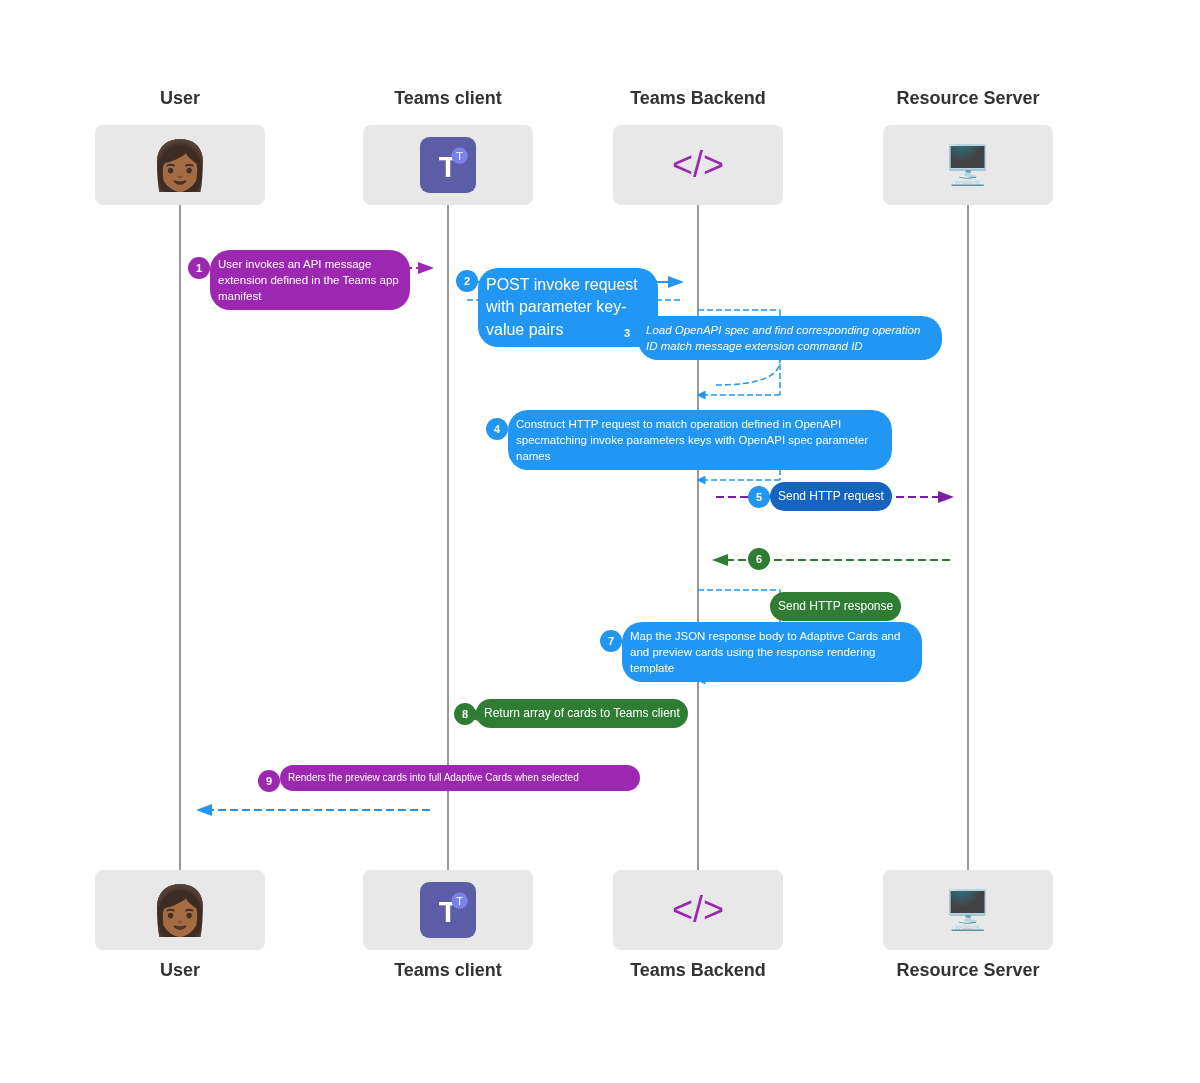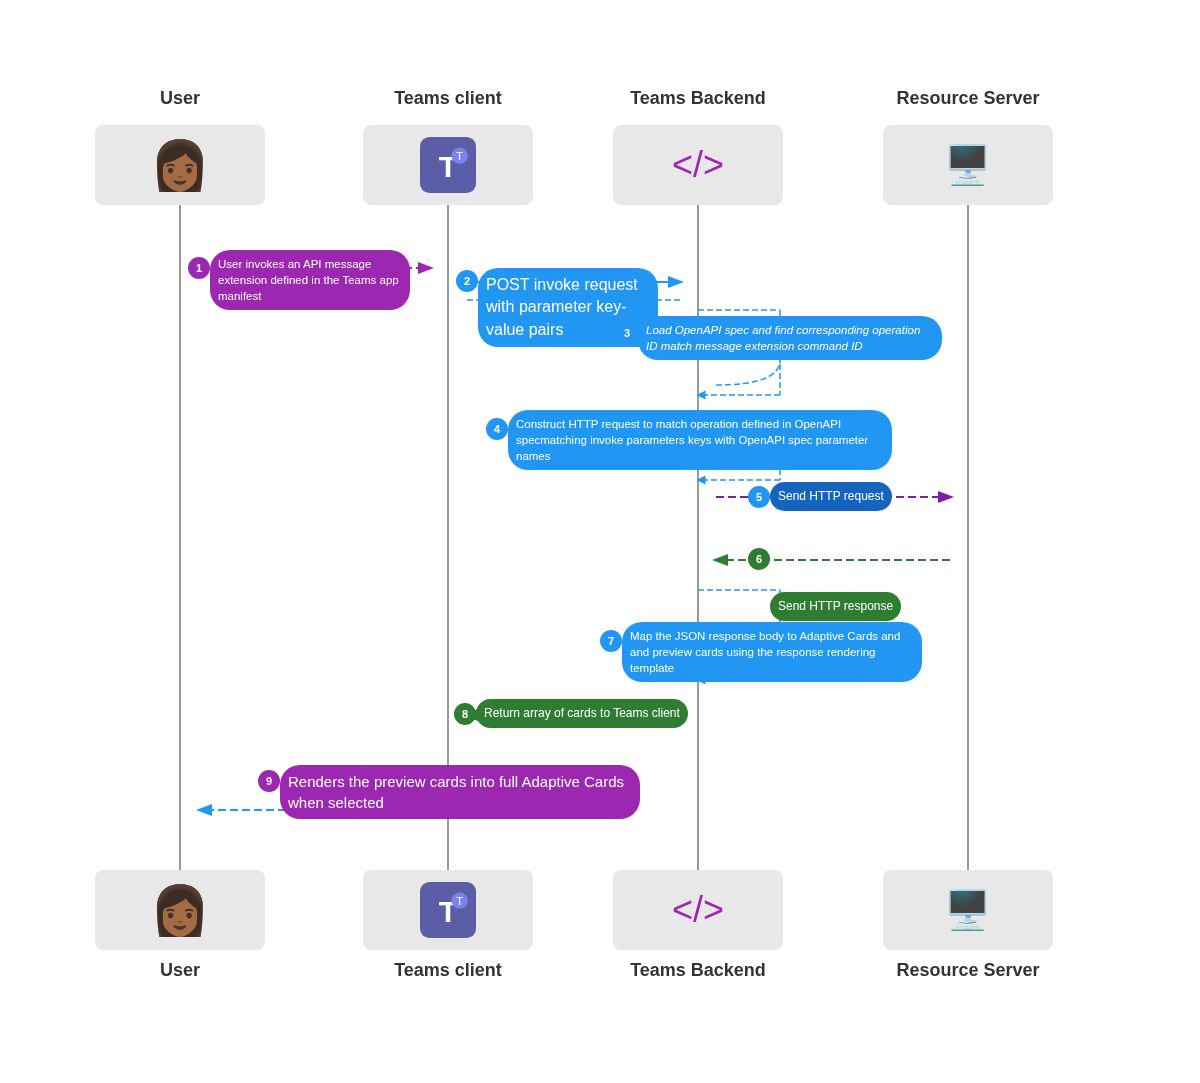--- a/index.html
+++ b/index.html
@@ -231,21 +231,21 @@
   <div class="step-circle green" style="left:454px; top:703px;">
     <span>8</span>
   </div>
   <div class="msg-bubble green" style="left:476px; top:699px;">
     <span>Return array of cards to Teams client</span>
   </div>
 
   <div class="step-circle purple" style="left:258px; top:770px;">
     <span>9</span>
   </div>
-  <div class="msg-bubble purple" style="left:280px; top:765px; white-space:normal; width:360px; font-size:15px;">
+  <div class="msg-bubble purple" style="left:280px; top:765px; white-space:normal; width:360px; font-size:10px;">
     <span>Renders the preview cards into full Adaptive Cards when selected</span>
   </div>
 
   <div class="actor-box" style="left:95px; top:870px;">
     <span style="font-size:48px;">👩🏾</span>
   </div>
   <div class="actor-label" style="left:95px; top:960px;">
     <span>User</span>
   </div>
 

